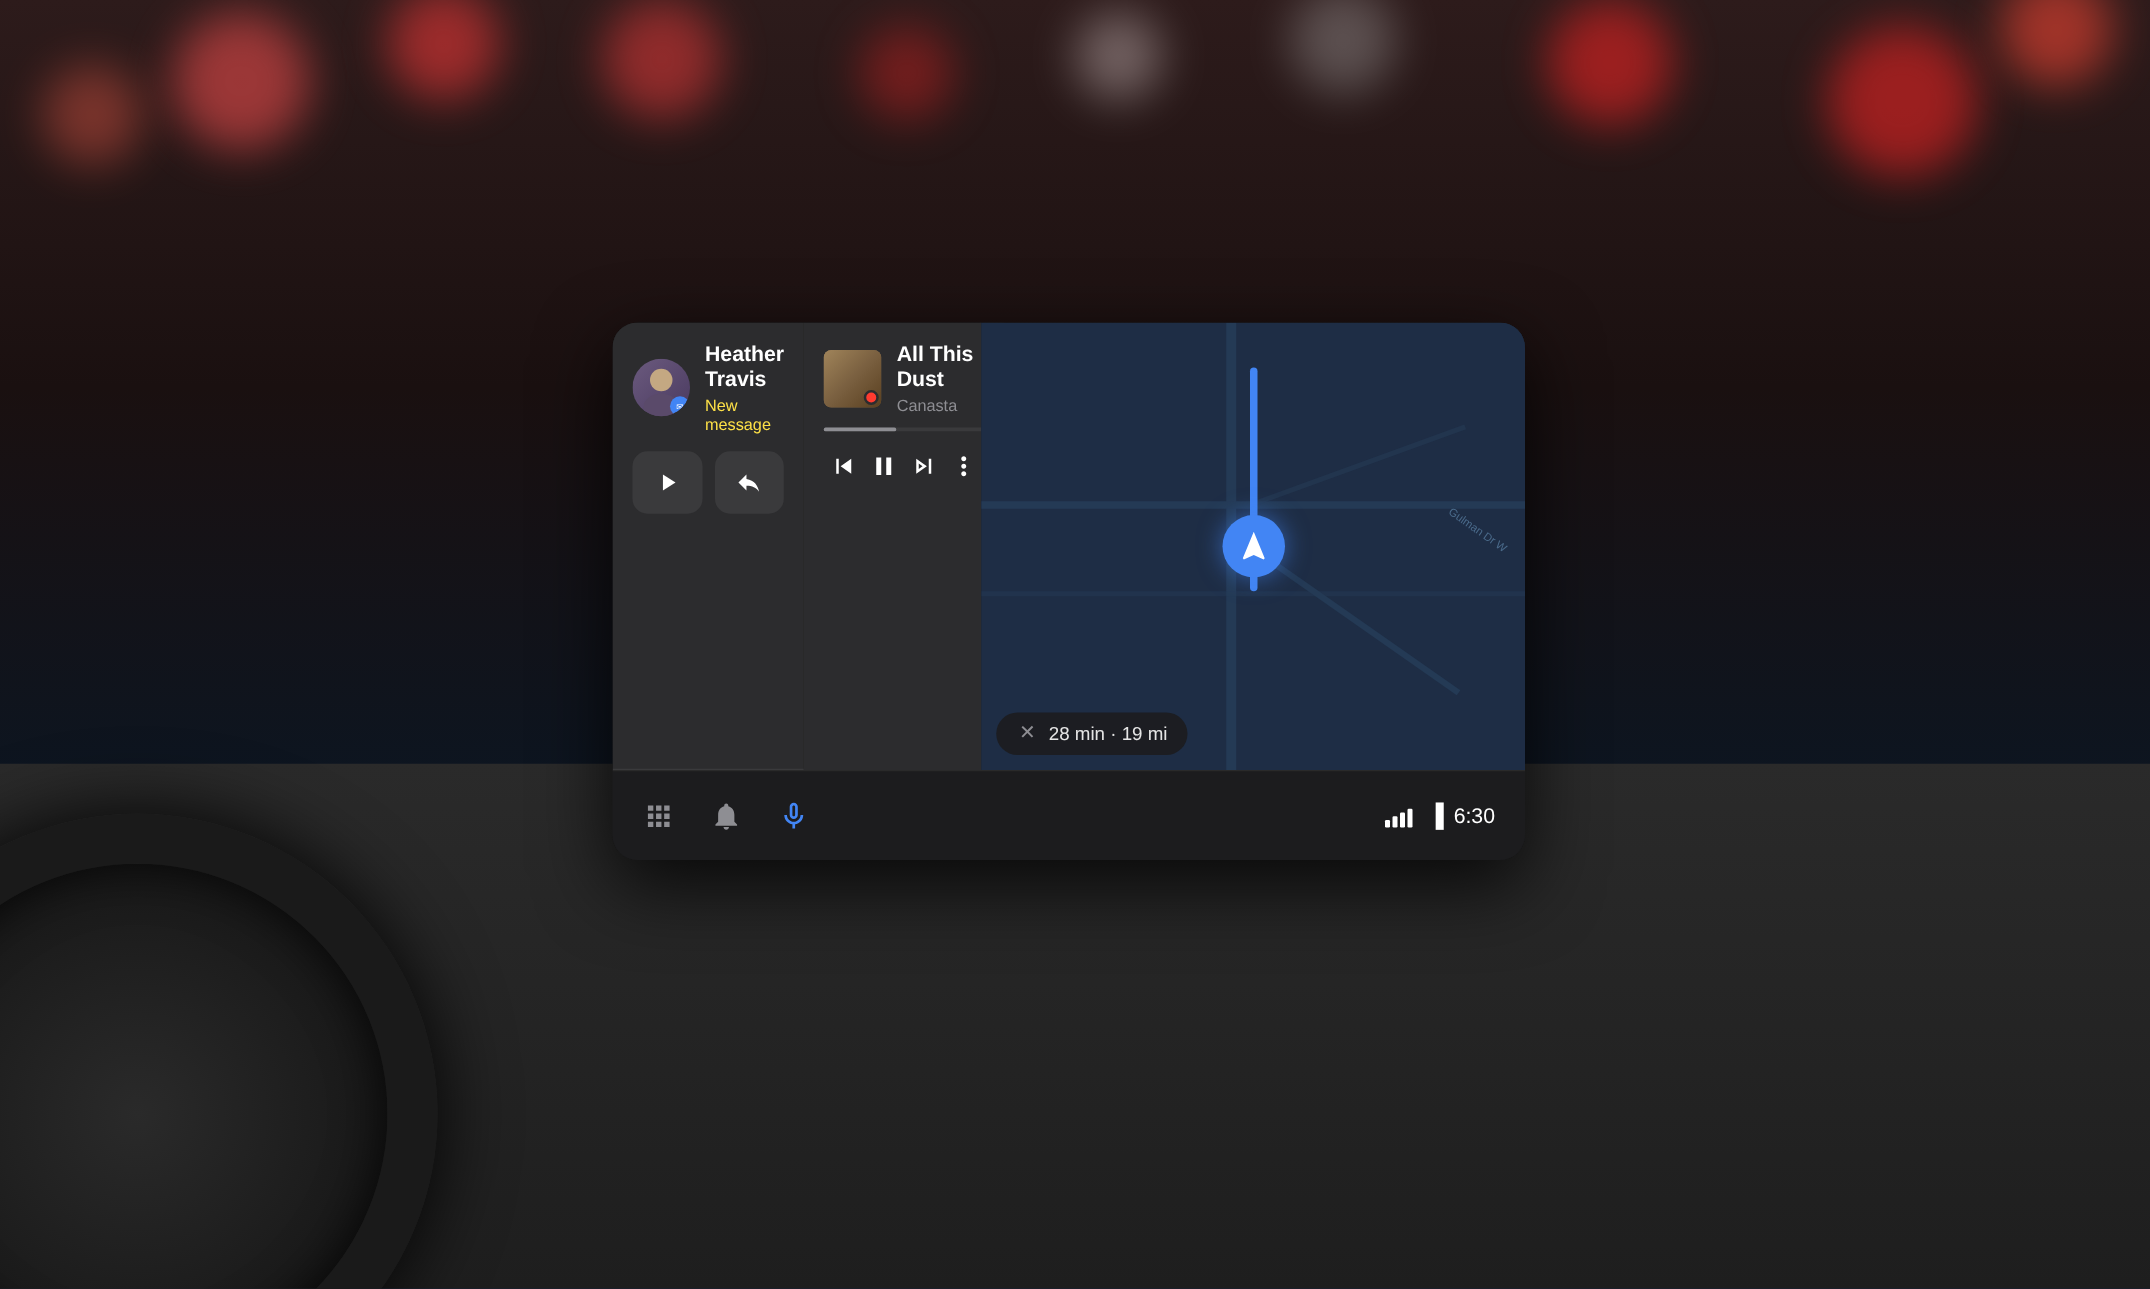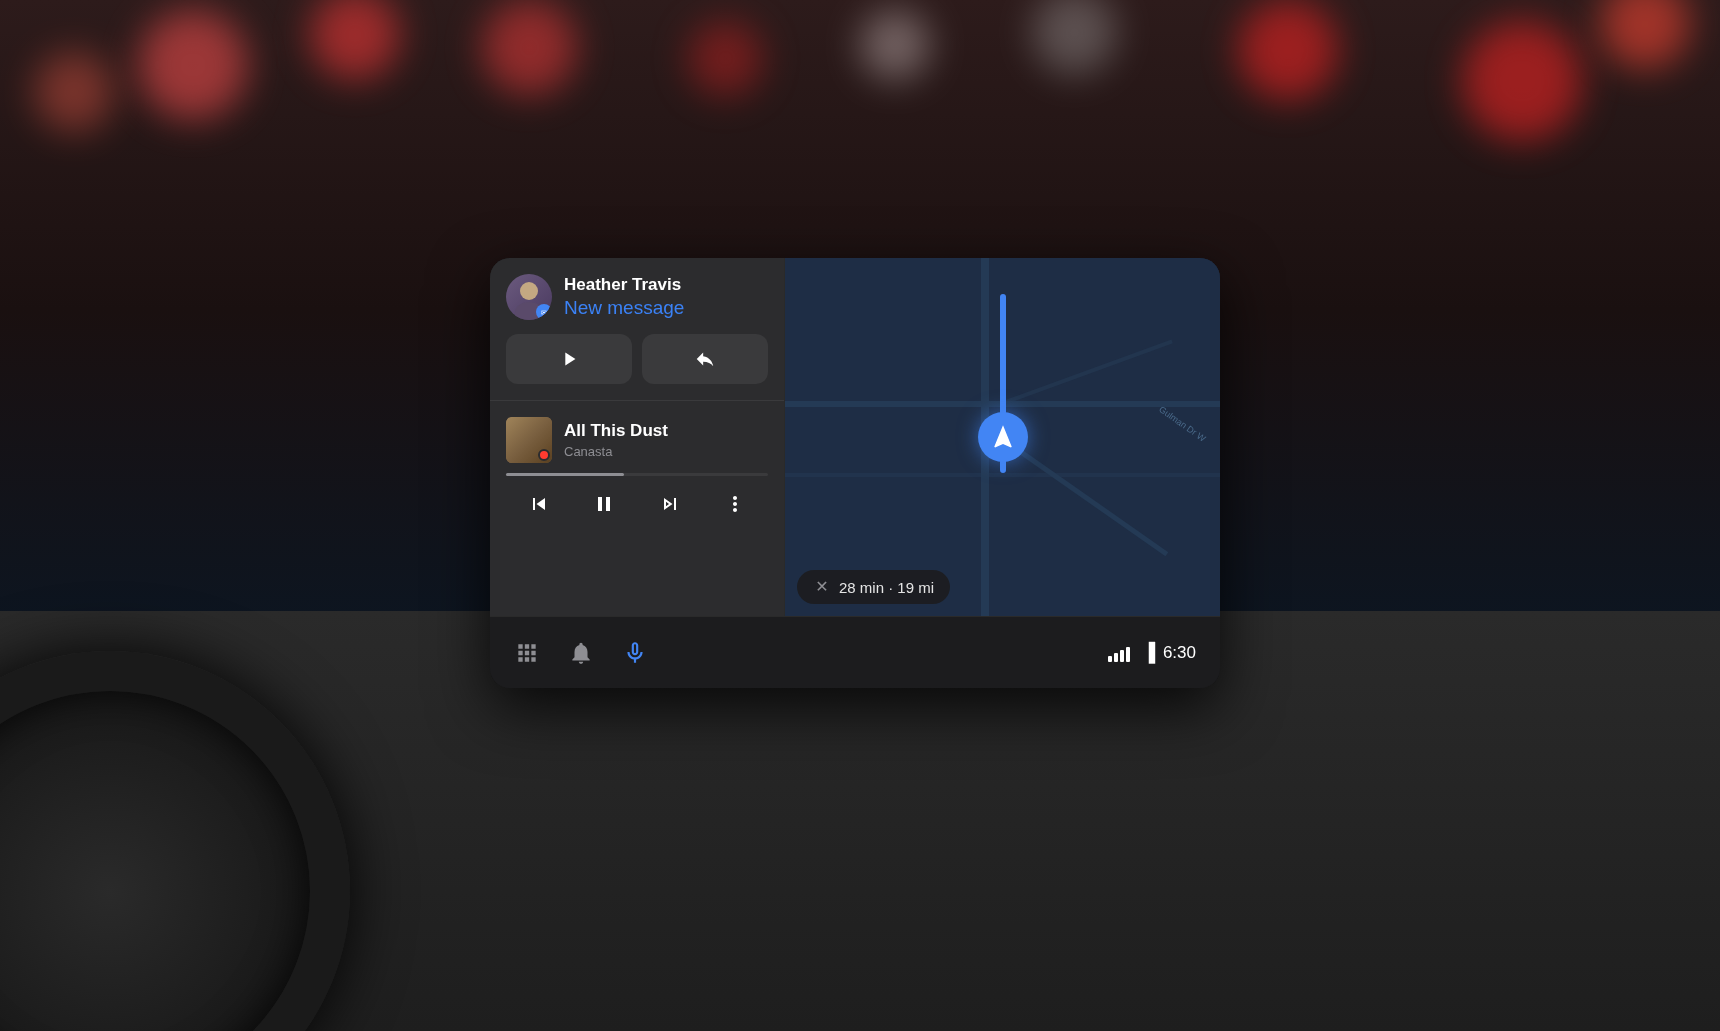--- a/index.html
+++ b/index.html
@@ -82,21 +82,21 @@
     .screen-main {
       display: flex;
       flex: 1;
       overflow: hidden;
     }
 
     
     .left-panel {
       width: 295px;
       display: flex;
-      flex-direction: column;
+      flex-direction: row;
       background: #1c1c1e;
       border-right: 1px solid #2a2a2a;
     }
 
     
     .message-card {
       background: #2c2c2e;
       padding: 16px;
       border-radius: 0;
       border-bottom: 1px solid #3a3a3c;
@@ -170,22 +170,22 @@
     }
 
     .contact-name {
       font-size: 17px;
       font-weight: 600;
       color: #ffffff;
       line-height: 1.2;
     }
 
     .message-subtitle {
-      font-size: 19px;
-      color: #3b82f6;
+      font-size: 13px;
+      color: #fde047;
       margin-top: 2px;
     }
 
     .message-actions {
       display: flex;
       gap: 10px;
       justify-content: center;
     }
 
     .action-btn {

